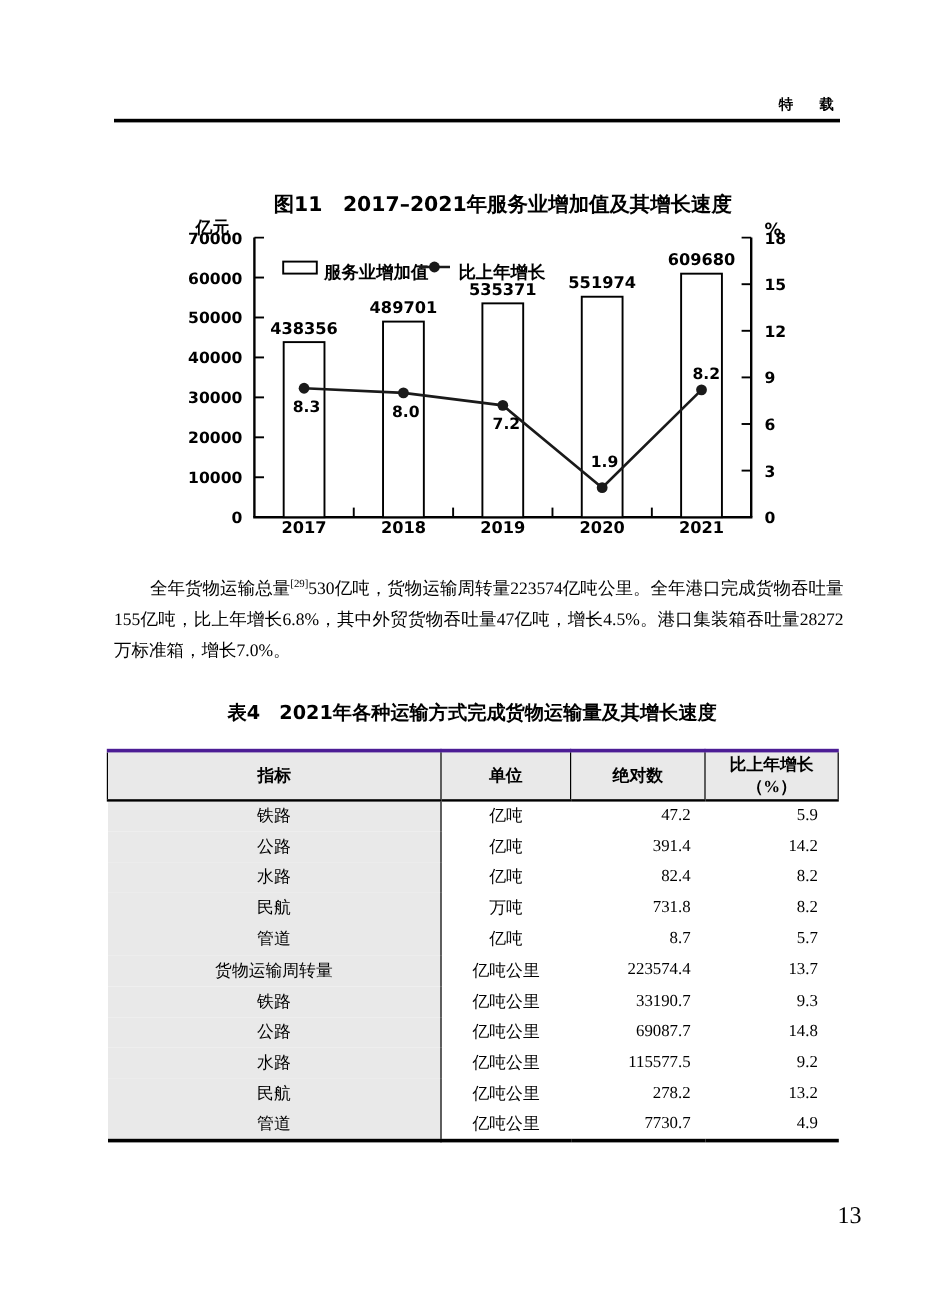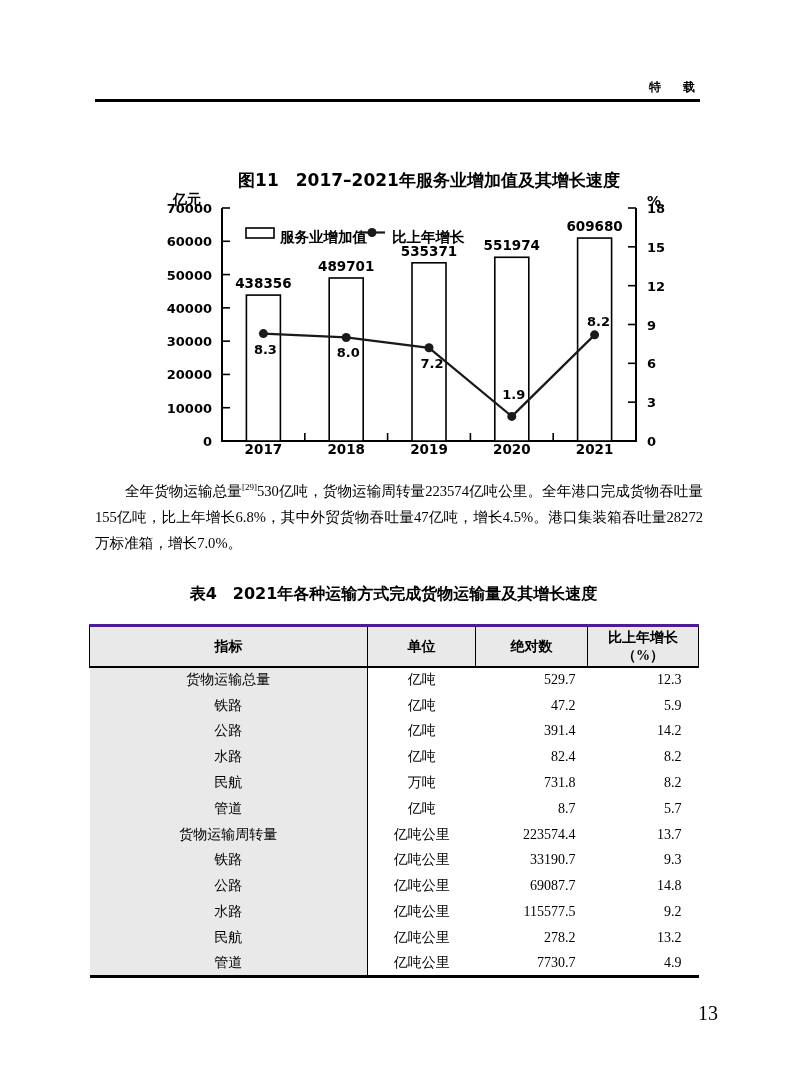--- a/index.html
+++ b/index.html
@@ -12,21 +12,21 @@
 
   
   .section-title{
     position:absolute;top:78px;left:95px;width:605px;
     text-align:right;font-family:"DejaVu Sans","Liberation Sans",sans-serif;
     font-weight:bold;font-size:12px;letter-spacing:5px;line-height:18px;
   }
   .header-rule{position:absolute;top:99px;left:95px;width:605px;height:3px;background:#000;}
 
   
-  .chart-figure{position:absolute;left:95px;top:145px;width:610px;height:300px;margin:16px;}
+  .chart-figure{position:absolute;left:95px;top:145px;width:610px;height:300px;margin:6px;}
   .chart-figure svg{display:block;}
   .c-title{font:bold 17px "DejaVu Sans","Liberation Sans",sans-serif;fill:#000;}
   .c-num{font:bold 13px "DejaVu Sans","Liberation Sans",sans-serif;fill:#000;}
   .c-cat{font:bold 13.5px "DejaVu Sans","Liberation Sans",sans-serif;fill:#000;}
   .c-bar-label{font:bold 13.5px "DejaVu Sans","Liberation Sans",sans-serif;fill:#000;}
   .c-point-label{font:bold 13px "DejaVu Sans","Liberation Sans",sans-serif;fill:#000;}
   .c-axis-unit{font:bold 14px "DejaVu Sans","Liberation Sans",sans-serif;fill:#000;}
   .c-legend{font:bold 14.5px "DejaVu Sans","Liberation Sans",sans-serif;fill:#000;}
   .axis{stroke:#000;stroke-width:2;fill:none;}
   .tick{stroke:#000;stroke-width:1.6;}
@@ -166,26 +166,20 @@
     <thead>
       <tr>
         <th>指标</th>
         <th>单位</th>
         <th>绝对数</th>
         <th>比上年增长（%）</th>
       </tr>
     </thead>
     <tbody id="table-body">
         <tr>
-          <td class="c0">货物运输总量</td>
-          <td class="c1">亿吨</td>
-          <td class="c2">529.7</td>
-          <td class="c3">12.3</td>
-        </tr>
-        <tr>
           <td class="c0">铁路</td>
           <td class="c1">亿吨</td>
           <td class="c2">47.2</td>
           <td class="c3">5.9</td>
         </tr>
         <tr>
           <td class="c0">公路</td>
           <td class="c1">亿吨</td>
           <td class="c2">391.4</td>
           <td class="c3">14.2</td>

